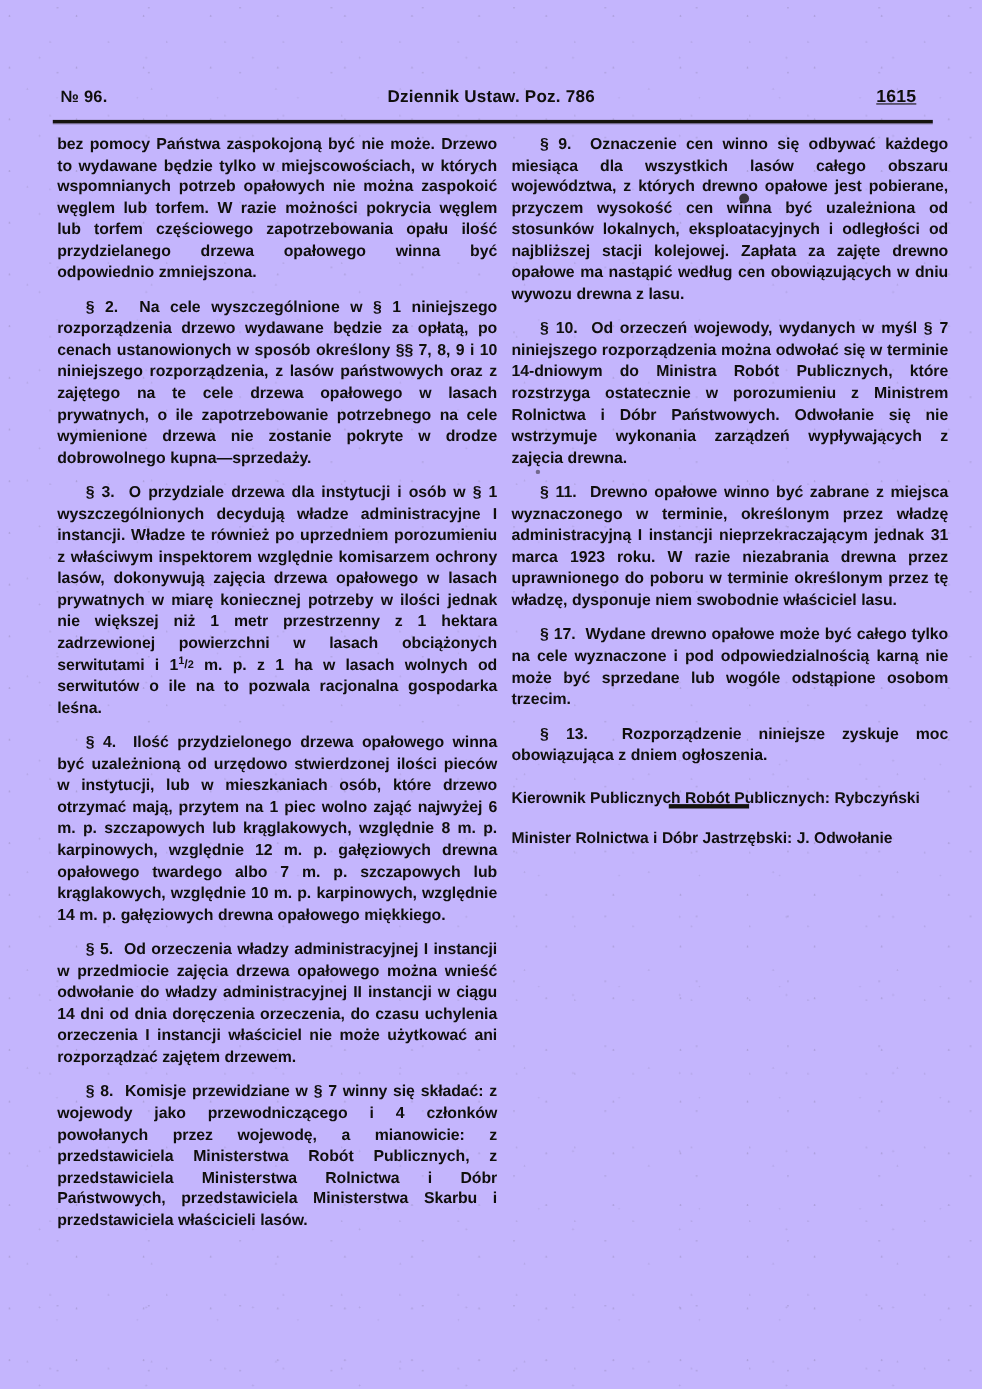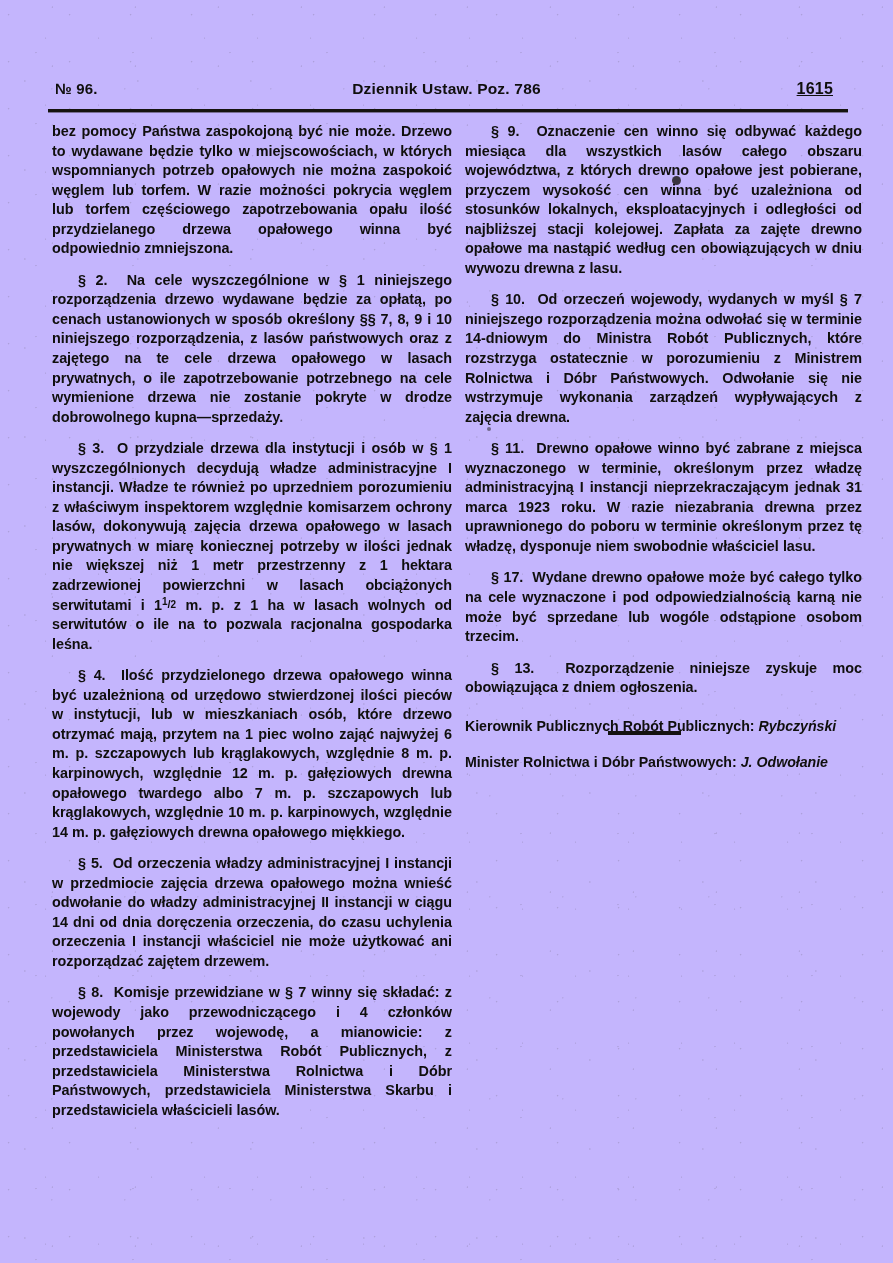--- a/index.html
+++ b/index.html
@@ -135,21 +135,20 @@
 
   
   .sig {
     margin-top: 17px;
     font-size: 14.2px;
     font-weight: bold;
     line-height: 19px;
     letter-spacing: -0.05px;
   }
   .sig .name {
-    font-style: italic;
     font-weight: bold;
   }
   .sig.first { margin-top: 19px; }
 
   .rule-orn {
     position: absolute;
     left: 608px;
     top: 731px;
     width: 73px;
     height: 4px;
@@ -201,21 +200,21 @@
     <p class="para gap"><span class="indent"></span><span class="secmark">§ 10.</span>&nbsp;&nbsp;<span>Od orzeczeń wojewody, wydanych w myśl § 7 niniejszego rozporządzenia można odwołać się w terminie 14-dniowym do Ministra Robót Publicznych, które rozstrzyga ostatecznie w porozumieniu z Ministrem Rolnictwa i Dóbr Państwowych. Odwołanie się nie wstrzymuje wykonania zarządzeń wypływających z zajęcia drewna.</span></p>
 
     <p class="para gap"><span class="indent"></span><span class="secmark">§ 11.</span>&nbsp;&nbsp;<span>Drewno opałowe winno być zabrane z miejsca wyznaczonego w terminie, określonym przez władzę administracyjną I instancji nieprzekraczającym jednak 31 marca 1923 roku. W razie niezabrania drewna przez uprawnionego do poboru w terminie określonym przez tę władzę, dysponuje niem swobodnie właściciel lasu.</span></p>
 
     <p class="para gap"><span class="indent"></span><span class="secmark">§ 17.</span>&nbsp;&nbsp;<span>Wydane drewno opałowe może być całego tylko na cele wyznaczone i pod odpowiedzialnością karną nie może być sprzedane lub wogóle odstąpione osobom trzecim.</span></p>
 
     <p class="para gap"><span class="indent"></span><span class="secmark">§ 13.</span>&nbsp;&nbsp;<span>Rozporządzenie niniejsze zyskuje moc obowiązująca z dniem ogłoszenia.</span></p>
 
     <div class="sig first"><span>Kierownik Publicznych Robót Publicznych:</span> <span class="name">Rybczyński</span></div>
 
-    <div class="sig"><span>Minister Rolnictwa i Dóbr Państwowych:</span> <span class="name">J. Odwołanie</span></div>
+    <div class="sig"><span>Minister Rolnictwa i Dóbr Jastrzębski:</span> <span class="name">J. Odwołanie</span></div>
 
 
   </div>
 
   <div class="rule-orn"></div>
 
   <div class="blot" style="left:672px; top:176px; width:9px; height:9px;"></div>
   <div class="blot" style="left:223px; top:465px; width:5px; height:5px; opacity:.6;"></div>
   <div class="blot" style="left:487px; top:427px; width:4px; height:4px; opacity:.6;"></div>
 

